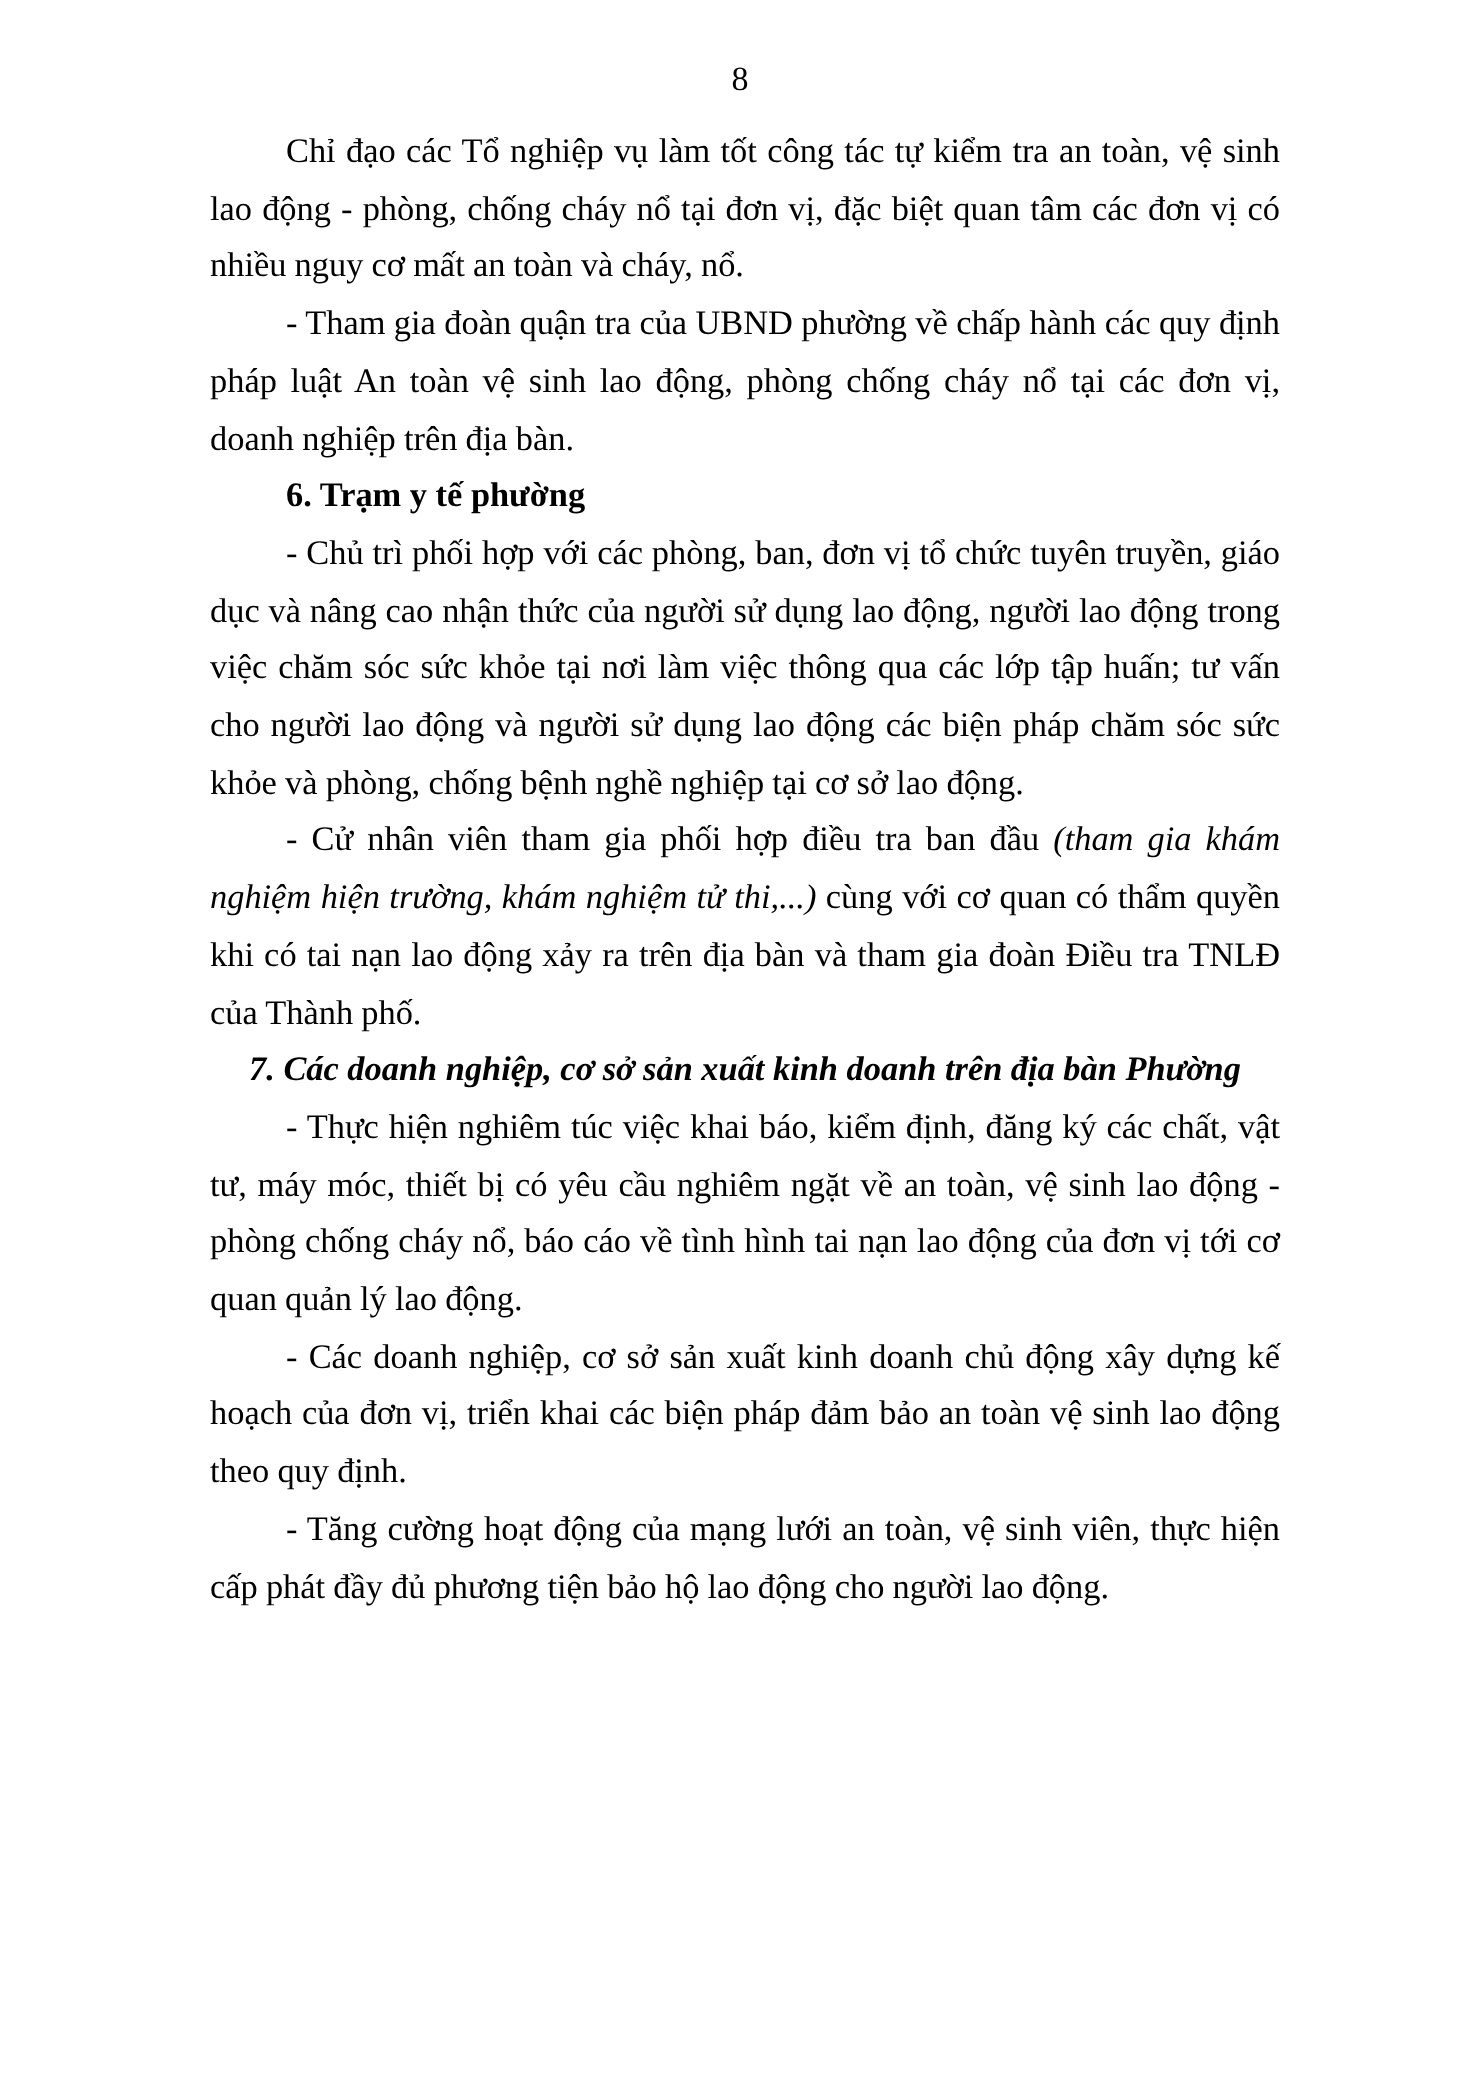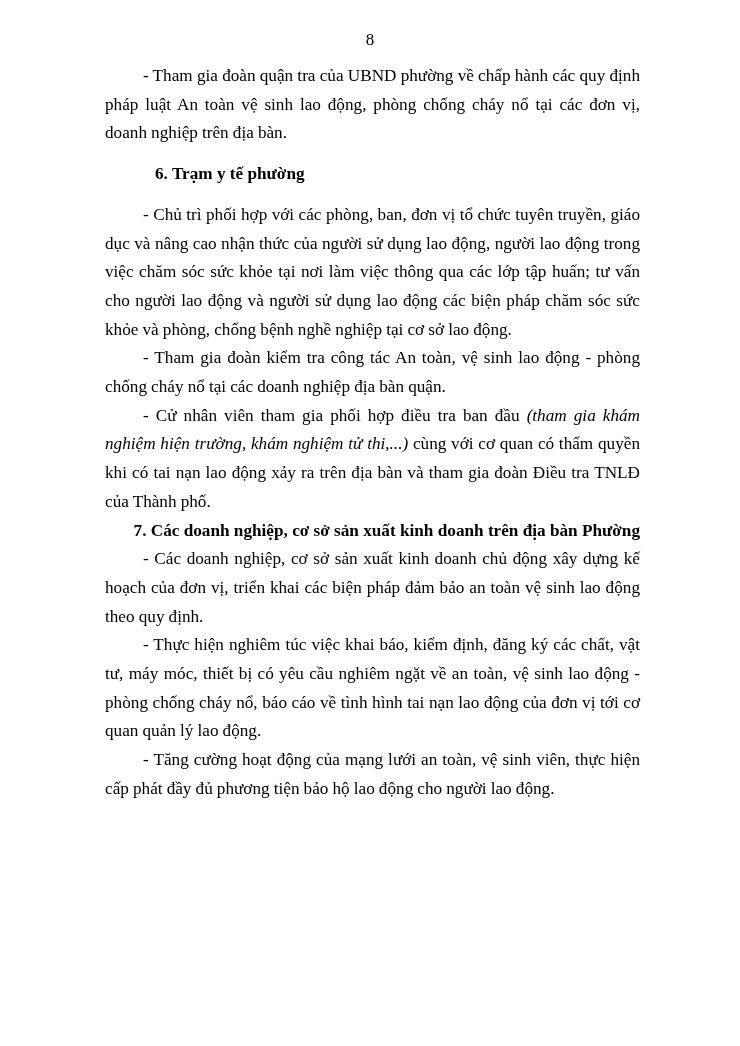--- a/index.html
+++ b/index.html
@@ -41,68 +41,69 @@
     padding: 0;
     text-align: justify;
     text-justify: inter-word;
     font-size: 17.2px;
     line-height: 28.7px;
     text-indent: 38px;
     hyphens: none;
     word-spacing: -0.2px;
   }
   p.heading {
-    margin: 12px;
+    margin: 0;
     padding: 0;
     font-size: 17.2px;
     line-height: 28.7px;
     font-weight: bold;
     text-indent: 38px;
     text-align: left;
   }
   p.heading-center {
     margin: 0;
     padding: 0;
     font-size: 17.2px;
     line-height: 28.7px;
     font-weight: bold;
     text-indent: 0;
-    text-align: right;
+    text-align: center;
+    font-style: italic;
   }
   .ital {
     font-style: italic;
   }
   
 </style>
 </head>
 <body>
 
 <div class="page">
 
   <div class="page-number">8</div>
 
   <div class="content">
 
+    <p class="para">Chỉ đạo các Tổ nghiệp vụ làm tốt công tác tự kiểm tra an toàn, vệ sinh lao động - phòng, chống cháy nổ tại đơn vị, đặc biệt quan tâm các đơn vị có nhiều nguy cơ mất an toàn và cháy, nổ.</p>
 
     <p class="para">- Tham gia đoàn quận tra của UBND phường về chấp hành các quy định pháp luật An toàn vệ sinh lao động, phòng chống cháy nổ tại các đơn vị, doanh nghiệp trên địa bàn.</p>
 
     <p class="heading">6. Trạm y tế phường</p>
 
     <p class="para">- Chủ trì phối hợp với các phòng, ban, đơn vị tổ chức tuyên truyền, giáo dục và nâng cao nhận thức của người sử dụng lao động, người lao động trong việc chăm sóc sức khỏe tại nơi làm việc thông qua các lớp tập huấn; tư vấn cho người lao động và người sử dụng lao động các biện pháp chăm sóc sức khỏe và phòng, chống bệnh nghề nghiệp tại cơ sở lao động.</p>
 
 
 
-    <p class="para">- Tham gia đoàn kiểm tra công tác An toàn, vệ sinh lao động - phòng chống cháy nổ tại các doanh nghiệp địa bàn quận.</p>
 
     <p class="para">
       <span>- Cử nhân viên tham gia phối hợp điều tra ban đầu </span><span class="ital">(tham gia khám nghiệm hiện trường, khám nghiệm tử thi,...)</span><span> cùng với cơ quan có thẩm quyền khi có tai nạn lao động xảy ra trên địa bàn và tham gia đoàn Điều tra TNLĐ của Thành phố.</span>
     </p>
 
     <p class="heading-center">7. Các doanh nghiệp, cơ sở sản xuất kinh doanh trên địa bàn Phường</p>
 
+    <p class="para">- Thực hiện nghiêm túc việc khai báo, kiểm định, đăng ký các chất, vật tư, máy móc, thiết bị có yêu cầu nghiêm ngặt về an toàn, vệ sinh lao động - phòng chống cháy nổ, báo cáo về tình hình tai nạn lao động của đơn vị tới cơ quan quản lý lao động.</p>
+
     <p class="para">- Các doanh nghiệp, cơ sở sản xuất kinh doanh chủ động xây dựng kế hoạch của đơn vị, triển khai các biện pháp đảm bảo an toàn vệ sinh lao động theo quy định.</p>
-
-    <p class="para">- Thực hiện nghiêm túc việc khai báo, kiểm định, đăng ký các chất, vật tư, máy móc, thiết bị có yêu cầu nghiêm ngặt về an toàn, vệ sinh lao động - phòng chống cháy nổ, báo cáo về tình hình tai nạn lao động của đơn vị tới cơ quan quản lý lao động.</p>
 
     <p class="para">- Tăng cường hoạt động của mạng lưới an toàn, vệ sinh viên, thực hiện cấp phát đầy đủ phương tiện bảo hộ lao động cho người lao động.</p>
 
   </div>
 </div>
 
 </body></html>

